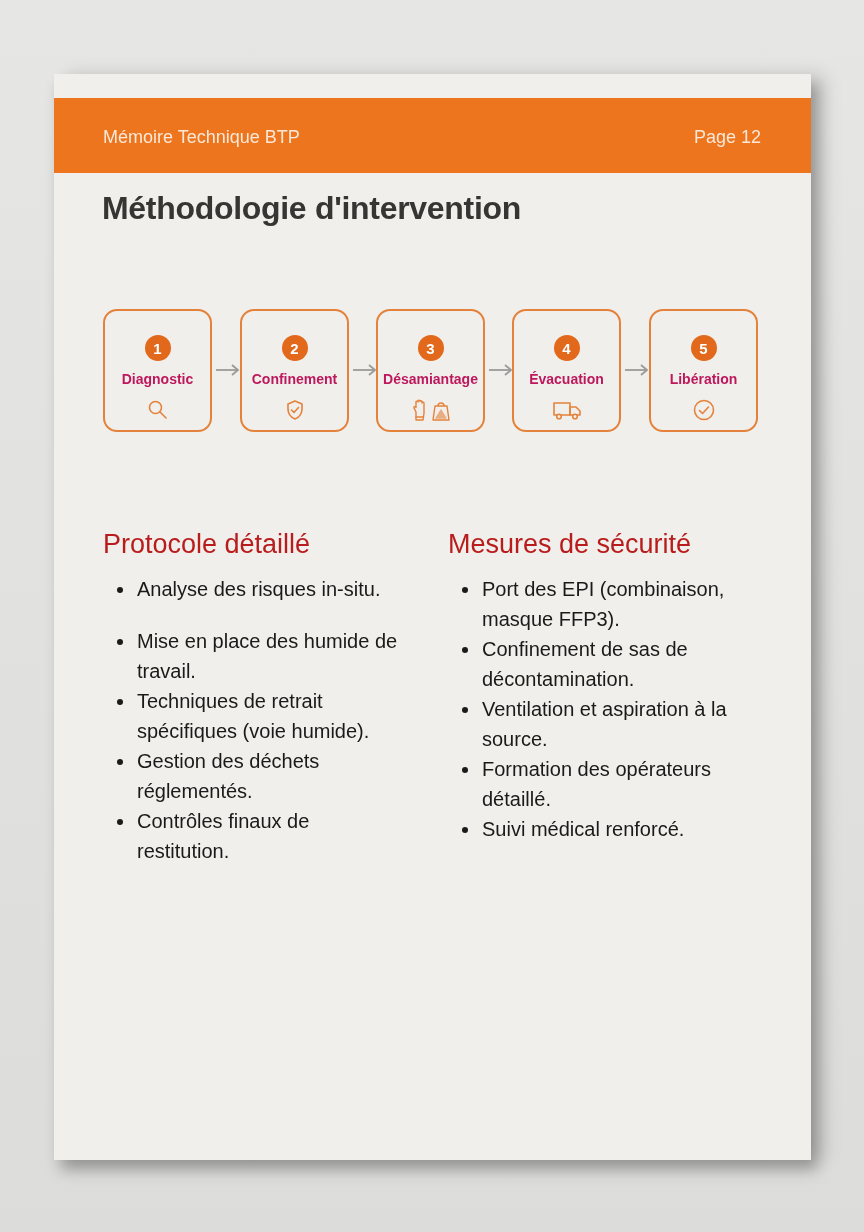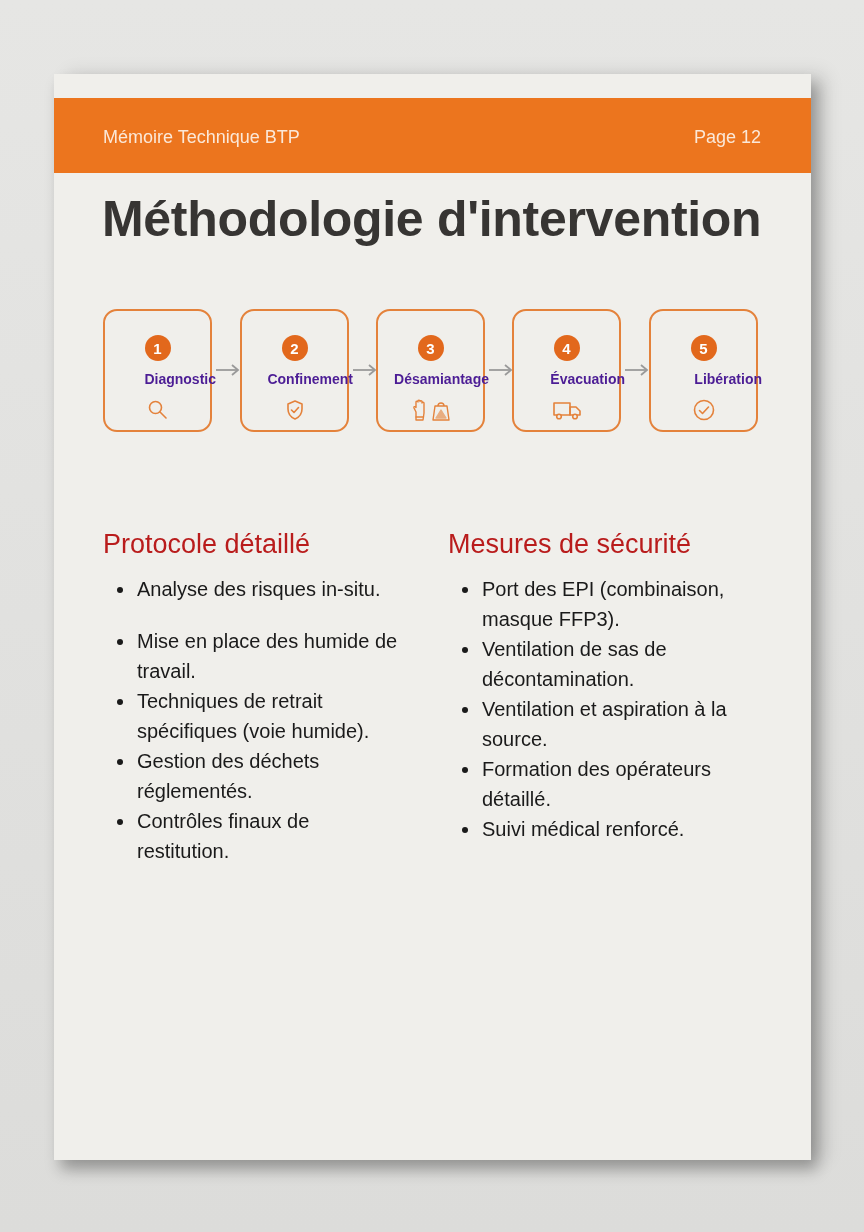--- a/index.html
+++ b/index.html
@@ -18,37 +18,37 @@
     position:absolute; left:0; top:0; width:100%; height:75px;
     background:#ec751e;
     color:#fbe8d8;
     font-size:18px;
     margin-top:24px;
   }
   .header .left { position:absolute; left:49px; top:29px; }
   .header .right { position:absolute; right:50px; top:29px; }
   .title {
     position:absolute; left:48px; top:116px;
-    font-size:50px; font-weight:bold; color:#373533; letter-spacing:-0.3px;
+    font-size:32px; font-weight:bold; color:#373533; letter-spacing:-0.3px;
   }
   .steps { position:absolute; left:49px; top:235px; width:660px; height:128px; }
   .step {
     position:absolute; top:0; width:109px; height:123px;
     border:2px solid #e4823b; border-radius:14px; box-sizing:border-box;
     background:#f0efeb;
   }
   .step .num {
     position:absolute; left:50%; top:24px; transform:translateX(-50%);
     width:26px; height:26px; border-radius:50%;
     background:#e2681c; color:#fff; font-weight:bold; font-size:15px;
     display:flex; align-items:center; justify-content:center;
   }
   .step .label {
-    position:absolute; left:-6px; right:-6px; top:60px; text-align:right;
-    font-size:14px; font-weight:bold; color:#4c1d95; white-space:nowrap;
+    position:absolute; left:-6px; right:-6px; top:60px; text-align:center;
+    font-size:14px; font-weight:bold; color:#be185d; white-space:nowrap;
   }
   .step .icon {
     position:absolute; left:50%; top:87px; transform:translateX(-50%);
     height:24px; display:flex; gap:2px;
   }
   .arrow { position:absolute; top:54px; width:26px; height:14px; }
   .col { position:absolute; top:455px; width:330px; }
   .col h2 {
     margin:0; font-size:27px; font-weight:normal; color:#b91c1c;
   }
@@ -162,19 +162,19 @@
       <li style="width:285px">Techniques de retrait spécifiques (voie humide).</li>
       <li style="width:240px">Gestion des déchets réglementés.</li>
       <li style="width:240px">Contrôles finaux de restitution.</li>
     </ul>
   </div>
 
   <div class="col" style="left:394px">
     <h2>Mesures de sécurité</h2>
     <ul>
       <li style="width:275px">Port des EPI (combinaison, masque FFP3).</li>
-      <li style="width:240px">Ventilation de sas de décontamination.</li>
+      <li style="width:240px">Confinement de sas de décontamination.</li>
       <li style="width:265px">Ventilation et aspiration à la source.</li>
       <li style="width:270px">Formation des opérateurs détaillé.</li>
       <li>Suivi médical renforcé.</li>
     </ul>
   </div>
 </div>
 
 </body></html>

